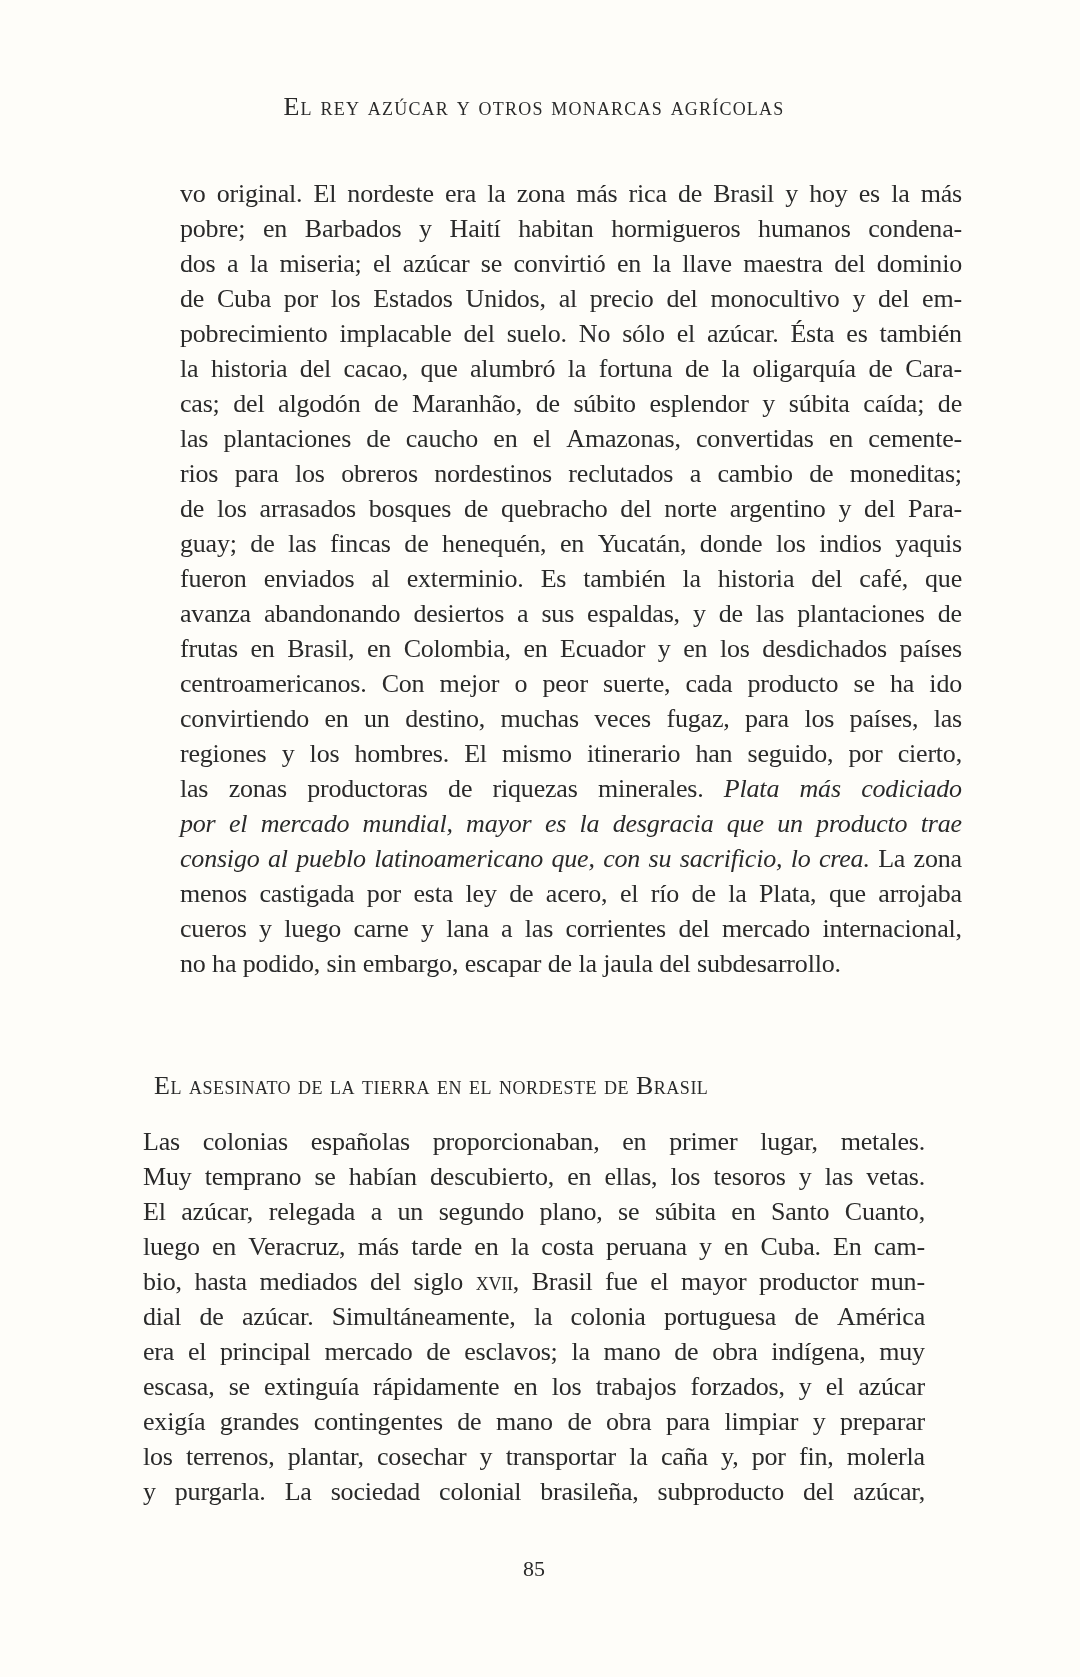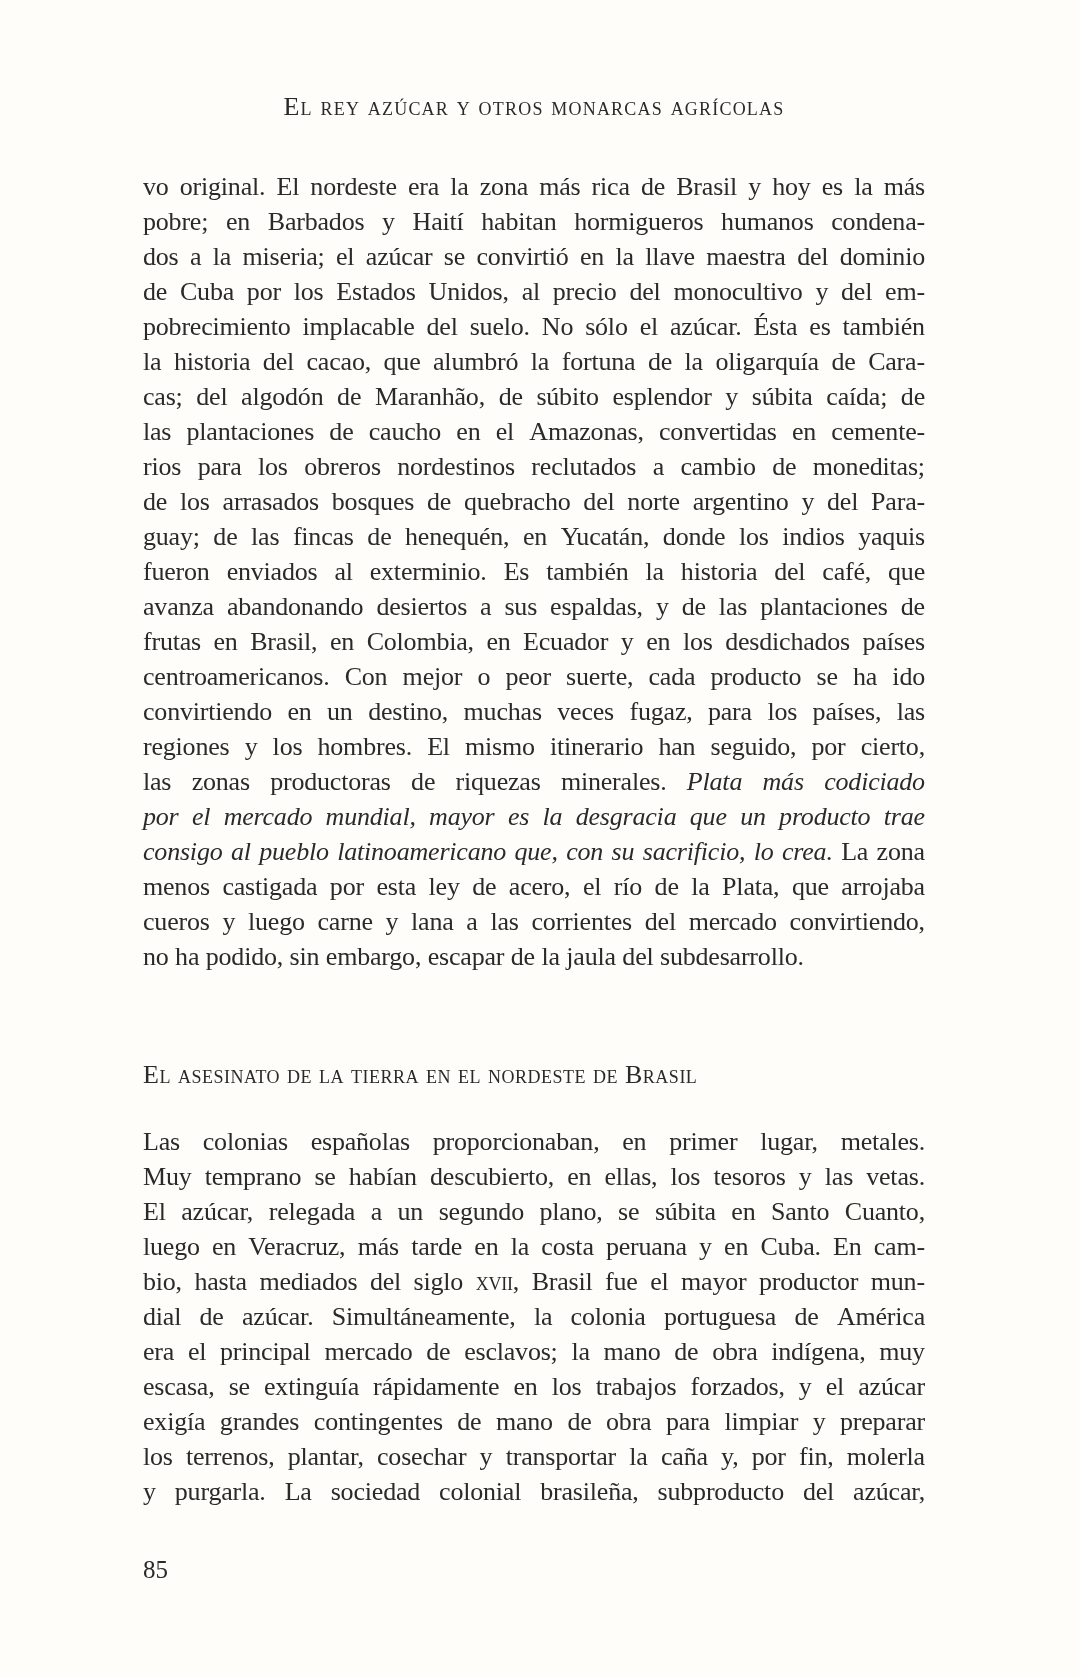--- a/index.html
+++ b/index.html
@@ -31,21 +31,21 @@
     font-variant: small-caps;
     font-size: 26px;
     letter-spacing: 1.2px;
     white-space: nowrap;
   }
   .body-text {
     position: absolute;
     left: 143px;
     width: 782px;
   }
-  .para-1 { top: 169px; }
+  .para-1 { top: 176px; margin-left: 37px; }
   .para-2 { top: 1124px; }
   .line {
     display: flex;
     justify-content: space-between;
     align-items: baseline;
     height: 35px;
     line-height: 35px;
     font-size: 26px;
     letter-spacing: -0.2px;
     white-space: nowrap;
@@ -54,34 +54,34 @@
     justify-content: flex-start;
     gap: 0.25em;
   }
   .seg-italic { font-style: italic; }
   .seg-smallcaps { font-variant: small-caps; }
   .section-heading {
     position: absolute;
     top: 1060px;
     left: 143px;
     width: 782px;
-    margin: 0;
+    margin: 11px;
     font-weight: normal;
     font-variant: small-caps;
     font-size: 26px;
     letter-spacing: 0.5px;
     white-space: nowrap;
   }
   .page-number {
     position: absolute;
     top: 1556px;
     left: 143px;
     width: 782px;
-    text-align: left;
-    font-size: 25px;
+    text-align: center;
+    font-size: 22px;
   }
 </style>
 </head>
 <body>
 
 <div class="page">
 
   <div class="running-head">El rey azúcar y otros monarcas agrícolas</div>
 
   <div class="body-text para-1">
@@ -378,21 +378,21 @@
         <span class="word"><span>y</span></span>
         <span class="word"><span>luego</span></span>
         <span class="word"><span>carne</span></span>
         <span class="word"><span>y</span></span>
         <span class="word"><span>lana</span></span>
         <span class="word"><span>a</span></span>
         <span class="word"><span>las</span></span>
         <span class="word"><span>corrientes</span></span>
         <span class="word"><span>del</span></span>
         <span class="word"><span>mercado</span></span>
-        <span class="word"><span>convirtiendo,</span></span>
+        <span class="word"><span>internacional,</span></span>
       </div>
       <div class="line flush-end">
         <span class="word"><span>no</span></span>
         <span class="word"><span>ha</span></span>
         <span class="word"><span>podido,</span></span>
         <span class="word"><span>sin</span></span>
         <span class="word"><span>embargo,</span></span>
         <span class="word"><span>escapar</span></span>
         <span class="word"><span>de</span></span>
         <span class="word"><span>la</span></span>

